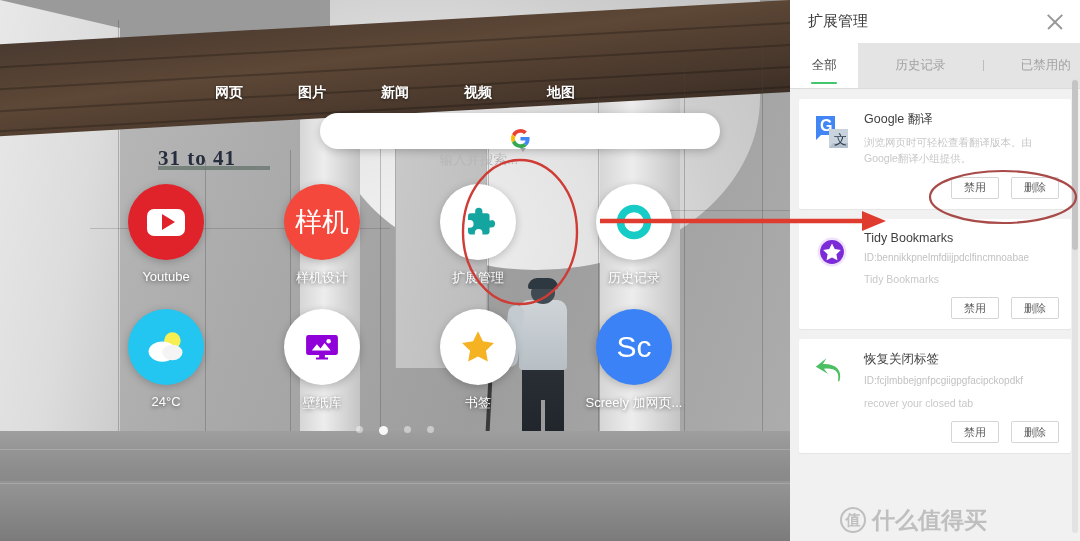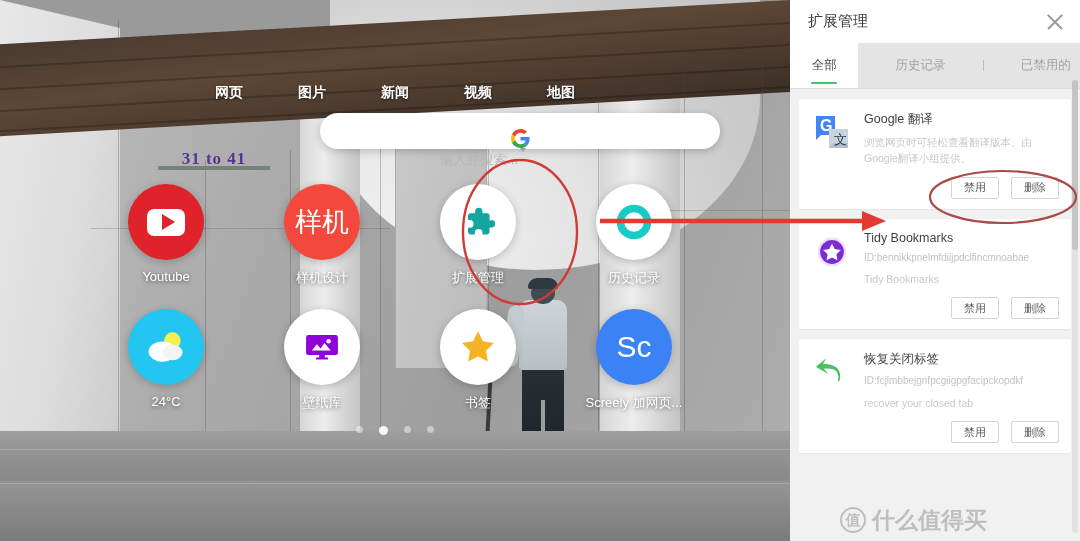--- a/index.html
+++ b/index.html
@@ -62,23 +62,23 @@
   }
   .ph-panel-line {
     position: absolute; background: rgba(70,70,70,.30); width: 1px;
   }
   .ph-panel-hline {
     position: absolute; background: rgba(70,70,70,.22); height: 1px;
   }
   .ph-sign {
     position: absolute; left: 158px; top: 150px;
     width: 112px; height: 20px;
-    color: #4c1d95; font-size: 17px; font-weight: bold;
+    color: #0f172a; font-size: 21px; font-weight: bold;
     font-family: "Liberation Serif", serif;
-    letter-spacing: 1px; text-align: center; line-height: 17px;
+    letter-spacing: 1px; text-align: left; line-height: 17px;
     border-bottom: 4px solid #6c7a72;
     opacity: .85;
   }
   
   .ph-worker-head { position: absolute; left: 531px; top: 282px; width: 24px; height: 22px;
     background: #3f4a52; border-radius: 50%; }
   .ph-worker-hat { position: absolute; left: 528px; top: 278px; width: 30px; height: 11px;
     background: #2e3840; border-radius: 14px 14px 3px 3px; }
   .ph-worker-torso { position: absolute; left: 519px; top: 300px; width: 48px; height: 70px;
     background: linear-gradient(180deg,#cfd4d8,#b7bfc5); border-radius: 10px 10px 4px 4px; }

